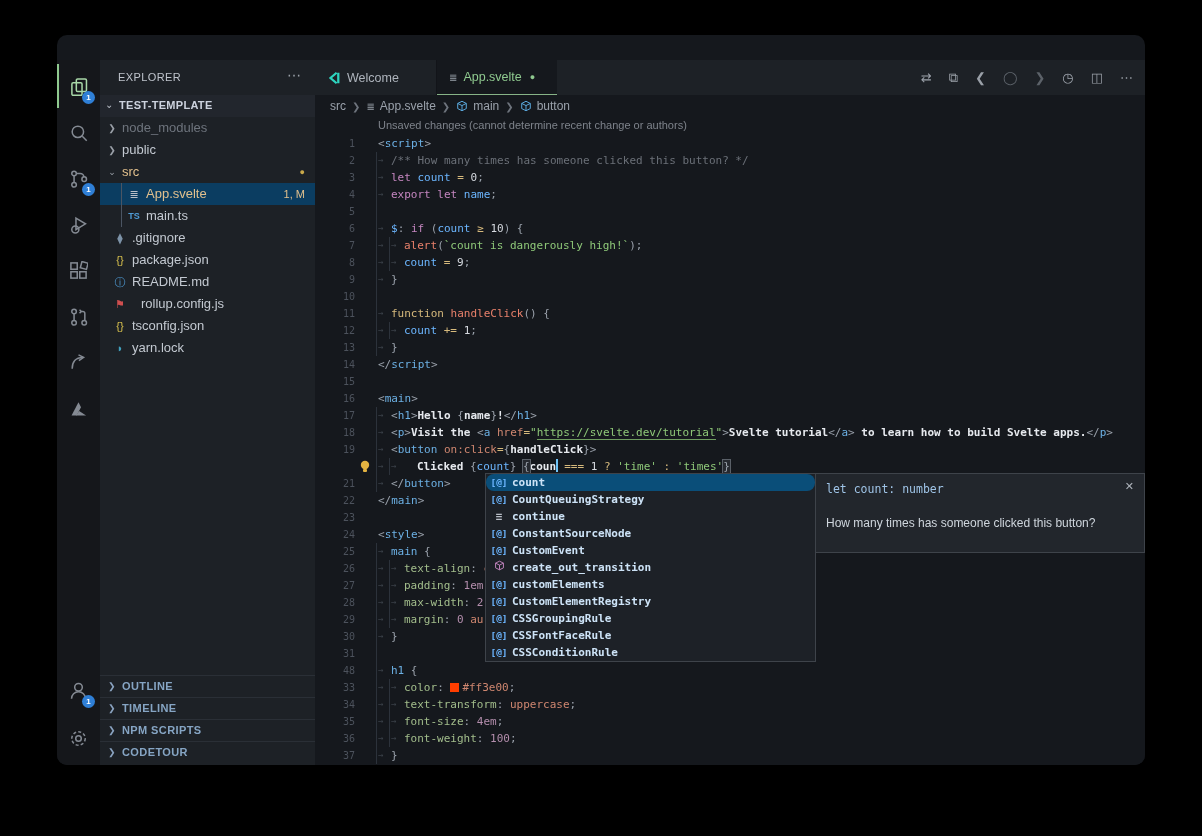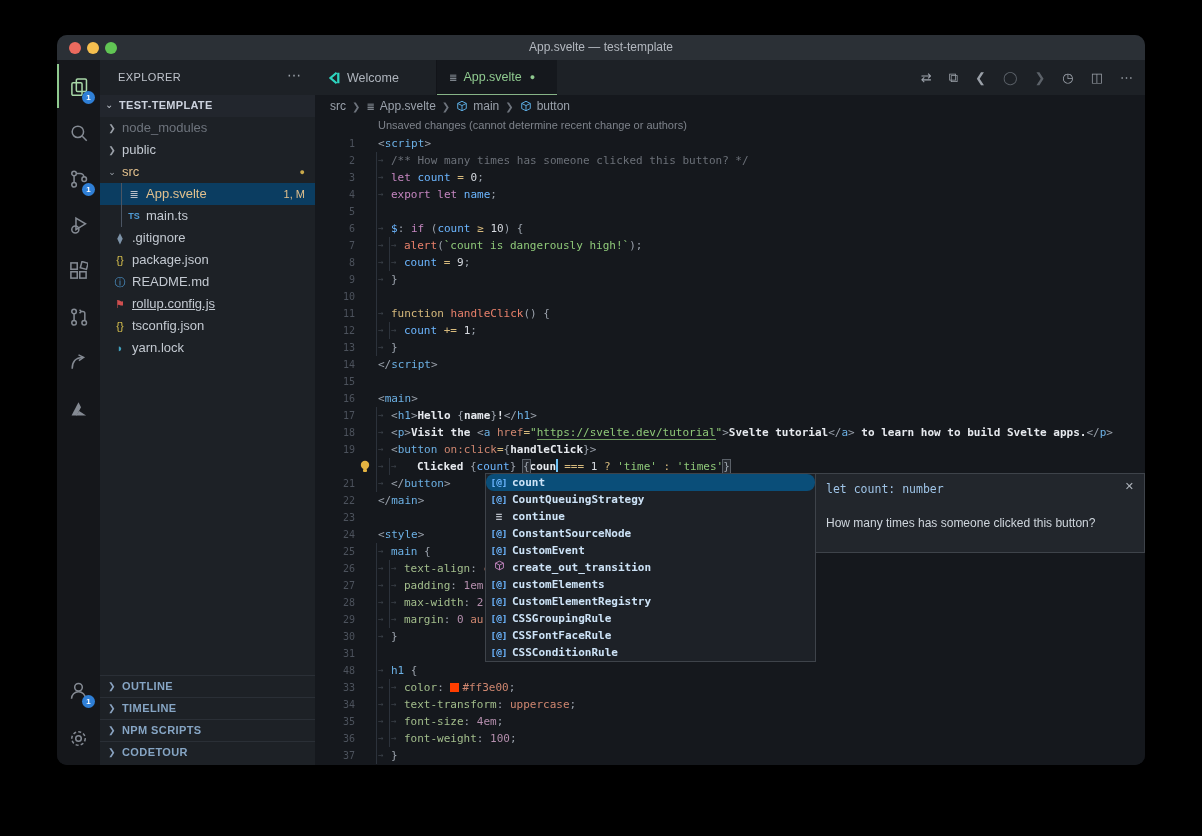--- a/index.html
+++ b/index.html
@@ -98,26 +98,20 @@
   .hd-sig{position:absolute;left:10px;top:8px;font-family:"DejaVu Sans Mono",monospace;font-size:11.5px;color:#9fc4e7;}
   .hd-close{position:absolute;right:10px;top:6px;color:#aeb4bc;font-size:11px;cursor:default;}
   .hd-desc{position:absolute;left:10px;top:42px;font-size:12px;color:#cfd6dd;}
 </style>
 </head>
 <body>
 
 <div id="canvas">
   <div id="window">
 
-    <div class="titlebar">
-      <span class="traffic t-red"></span>
-      <span class="traffic t-yellow"></span>
-      <span class="traffic t-green"></span>
-      <div class="win-title">App.svelte — test-template</div>
-    </div>
 
     <div class="activitybar" id="activitybar">
         <div class="act-item active" style="top: 4px;">
           <svg viewBox="0 0 15 15" fill="none" stroke="currentColor" stroke-width="1.2">
             <rect x="5" y="1.5" width="8" height="10" rx="1"></rect>
             <rect x="1.5" y="4.5" width="8" height="10" rx="1"></rect>
           </svg>
           <span class="badge">1</span>
         </div>
         <div class="act-item" style="top: 50px;">
@@ -224,21 +218,21 @@
           <div class="tree-item" style="top: 132px;">
             <span class="ticon" style="color: rgb(217, 194, 78); left: 12px;">{}</span>
             <span class="tlabel" style="left: 32px;">package.json</span>
           </div>
           <div class="tree-item" style="top: 154px;">
             <span class="ticon" style="color: rgb(79, 156, 214); left: 12px;">ⓘ</span>
             <span class="tlabel" style="left: 32px;">README.md</span>
           </div>
           <div class="tree-item" style="top: 176px;">
             <span class="ticon" style="color: rgb(207, 79, 79); left: 12px;">⚑</span>
-            <span class="tlabel" style="left: 32px; text-decoration: underline;">rollup.config.js</span>
+            <span class="tlabel" style="left: 41px;">rollup.config.js</span>
           </div>
           <div class="tree-item" style="top: 198px;">
             <span class="ticon" style="color: rgb(217, 194, 78); left: 12px;">{}</span>
             <span class="tlabel" style="left: 32px;">tsconfig.json</span>
           </div>
           <div class="tree-item" style="top: 220px;">
             <span class="ticon" style="color: rgb(65, 160, 189); left: 12px;">◗</span>
             <span class="tlabel" style="left: 32px;">yarn.lock</span>
           </div>
           <div class="tree-guide" style="top: 66px; height: 44px;"></div>

